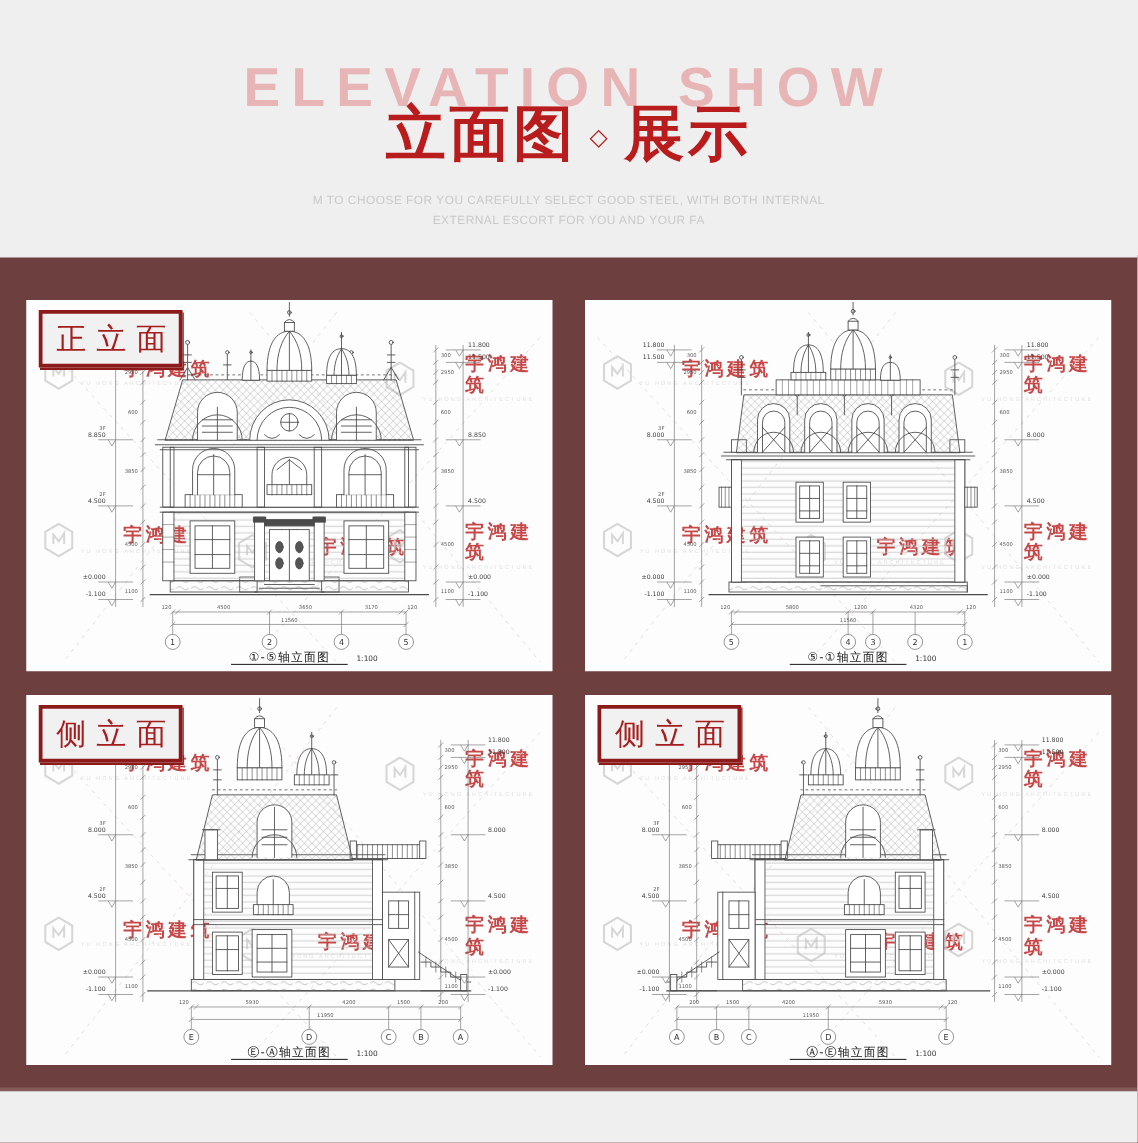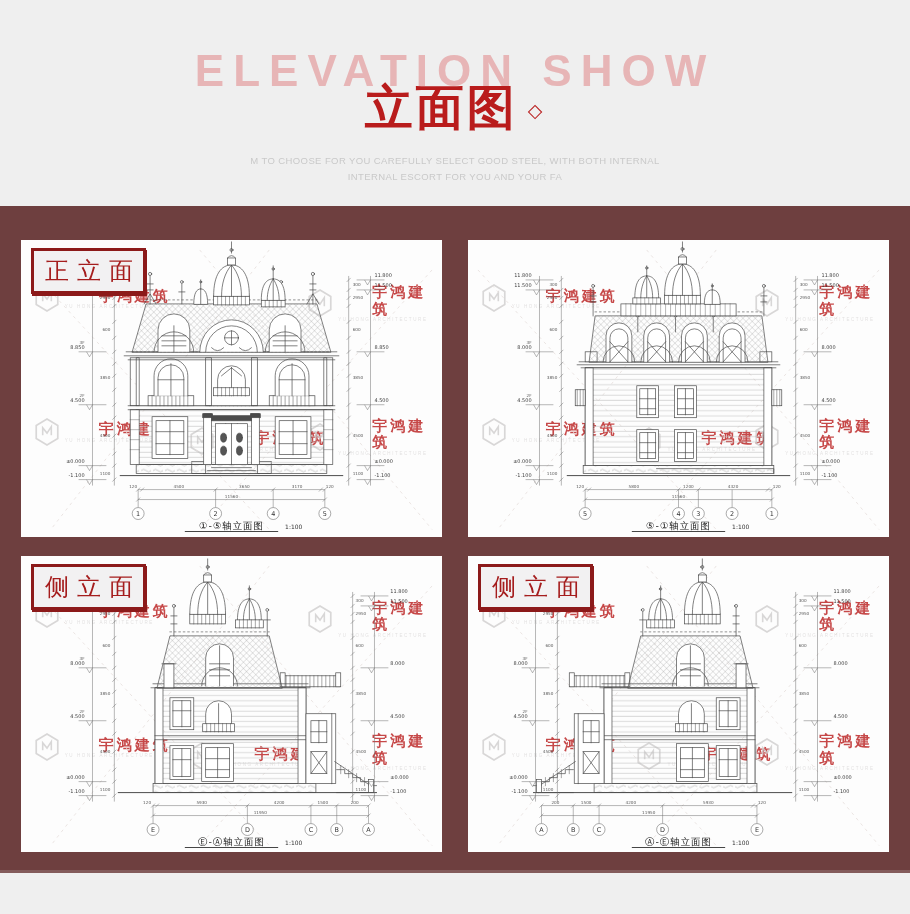--- a/index.html
+++ b/index.html
@@ -63,24 +63,25 @@
   </defs>
 </svg>
 
 <div class="page">
 
   <header class="hero">
     <div class="backdrop">ELEVATION SHOW</div>
     <h1 class="title">
       <span>立面图</span>
       <span class="diamond">◇</span>
+      <span>展示</span>
     </h1>
     <div class="desc">
       <p>M TO CHOOSE FOR YOU CAREFULLY SELECT GOOD STEEL, WITH BOTH INTERNAL</p>
-      <p>INTERNAL ESCORT FOR YOU AND YOUR FA</p>
+      <p>EXTERNAL ESCORT FOR YOU AND YOUR FA</p>
     </div>
   </header>
 
   <section class="showcase">
 
     <article class="panel">
       <div class="wm-layer">
         <span class="wm">
             <svg class="wm-hex" viewBox="0 0 24 26">
               <path d="M12 1 22 7v12l-10 6L2 19V7Z" fill="none" stroke="#d0cece" stroke-width="1.6"></path>

